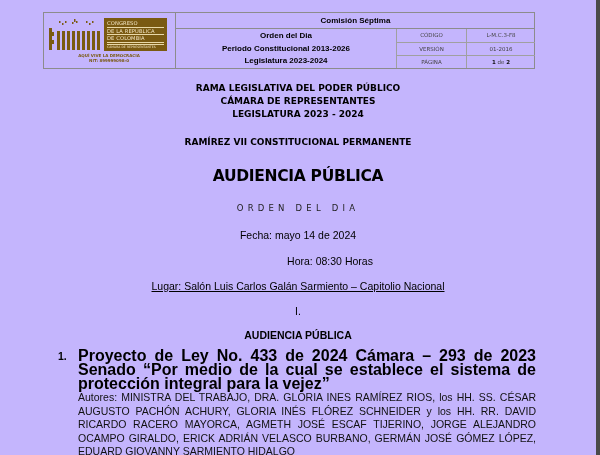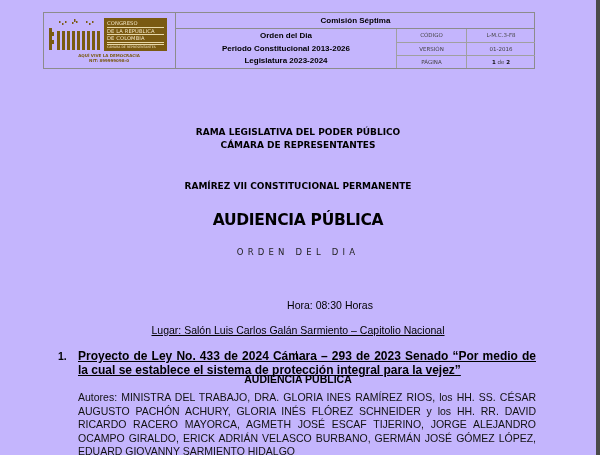--- a/index.html
+++ b/index.html
@@ -36,36 +36,36 @@
   
   .logo { position: absolute; left: 3px; top: 3px; width: 124px; height: 48px; }
   .logo .building { position: absolute; left: 2px; top: 2px; width: 54px; height: 34px; }
   .logo .brand { position: absolute; left: 57px; top: 2px; width: 63px; height: 33px; background: #7a5a12; color: #f2e6c4;
     font-size: 5.2px; line-height: 6.6px; padding: 2px 3px; box-sizing: border-box; letter-spacing: 0.1px; }
   .logo .brand .sm { font-size: 3px; line-height: 4px; border-top: 0.5px solid #e8d8a8; margin-top: 1px; padding-top: 0.5px; }
   .logo .brand div.ul { border-bottom: 0.5px solid #e8d8a8; }
   .logo .slogan { position: absolute; left: 0; top: 37px; width: 124px; text-align: center; font-size: 4px; font-weight: bold; color: #7a5a12; line-height: 5px; }
 
   
-  .center-block { position: absolute; left: 0; width: 596px; text-align: center; margin-top: 44px; }
+  .center-block { position: absolute; left: 0; width: 596px; text-align: center; }
   .bold-calibri { font-family: "DejaVu Sans", sans-serif; font-weight: bold; }
 
   .t-rama { top: 82px; font-size: 9px; line-height: 13px; }
   .t-comision { top: 136px; font-size: 9px; line-height: 13px; }
   .t-audiencia { top: 166px; font-size: 15.5px; line-height: 20px; font-family: "DejaVu Sans", sans-serif; font-weight: bold; letter-spacing: -0.3px; }
   .t-orden { top: 202px; font-size: 8.5px; line-height: 12px; letter-spacing: 4.2px; color: #222; font-family: "DejaVu Sans", sans-serif; }
   .t-fecha { top: 228px; font-size: 10.5px; line-height: 14px; }
   .t-hora { top: 254px; font-size: 10.5px; line-height: 14px; padding-left: 32px; }
   .t-lugar { top: 279px; font-size: 10.5px; line-height: 14px; text-decoration: underline; }
   .t-roman { top: 304px; font-size: 10.5px; line-height: 14px; }
   .t-aud2 { top: 328px; font-size: 10.5px; line-height: 14px; font-weight: bold; }
 
   .item { position: absolute; left: 58px; top: 349px; width: 478px; }
   .item .num { position: absolute; left: 0; top: 0; font-weight: bold; font-size: 10.5px; line-height: 14px; }
-  .item .title { position: absolute; left: 20px; top: 0; width: 458px; font-weight: bold; font-size: 12px; line-height: 14px; text-align: justify; text-decoration: underline; }
+  .item .title { position: absolute; left: 20px; top: 0; width: 458px; font-weight: bold; font-size: 16px; line-height: 14px; text-align: justify; }
   .authors { position: absolute; left: 78px; top: 391px; width: 458px; font-size: 10.5px; line-height: 13.5px; text-align: justify; color: #111; }
 </style>
 </head>
 <body>
 
 <div class="page">
 
   <div class="hdr">
     <div class="logo-cell">
       <div class="logo">
@@ -131,25 +131,27 @@
             <b>2</b>
           </div>
         </div>
       </div>
     </div>
   </div>
 
   <div class="center-block bold-calibri t-rama">
     <div>RAMA LEGISLATIVA DEL PODER PÚBLICO</div>
     <div>CÁMARA DE REPRESENTANTES</div>
+    <div>LEGISLATURA 2023 - 2024</div>
   </div>
 
   <div class="center-block bold-calibri t-comision">RAMÍREZ VII CONSTITUCIONAL PERMANENTE</div>
   <div class="center-block t-audiencia">AUDIENCIA PÚBLICA</div>
   <div class="center-block t-orden">ORDEN DEL DIA</div>
+  <div class="center-block t-fecha">Fecha: mayo 14 de 2024</div>
   <div class="center-block t-hora">Hora: 08:30 Horas</div>
   <div class="center-block t-lugar">Lugar: Salón Luis Carlos Galán Sarmiento – Capitolio Nacional</div>
   <div class="center-block t-roman">I.</div>
   <div class="center-block t-aud2">AUDIENCIA PÚBLICA</div>
 
   <div class="item">
     <span class="num">1.</span>
     <div class="title">Proyecto de Ley No. 433 de 2024 Cámara – 293 de 2023 Senado “Por medio de la cual se establece el sistema de protección integral para la vejez”</div>
   </div>
   <div class="authors">Autores: MINISTRA DEL TRABAJO, DRA. GLORIA INES RAMÍREZ RIOS, los HH. SS. CÉSAR AUGUSTO PACHÓN ACHURY, GLORIA INÉS FLÓREZ SCHNEIDER y los HH. RR. DAVID RICARDO RACERO MAYORCA, AGMETH JOSÉ ESCAF TIJERINO, JORGE ALEJANDRO OCAMPO GIRALDO, ERICK ADRIÁN VELASCO BURBANO, GERMÁN JOSÉ GÓMEZ LÓPEZ, EDUARD GIOVANNY SARMIENTO HIDALGO</div>

